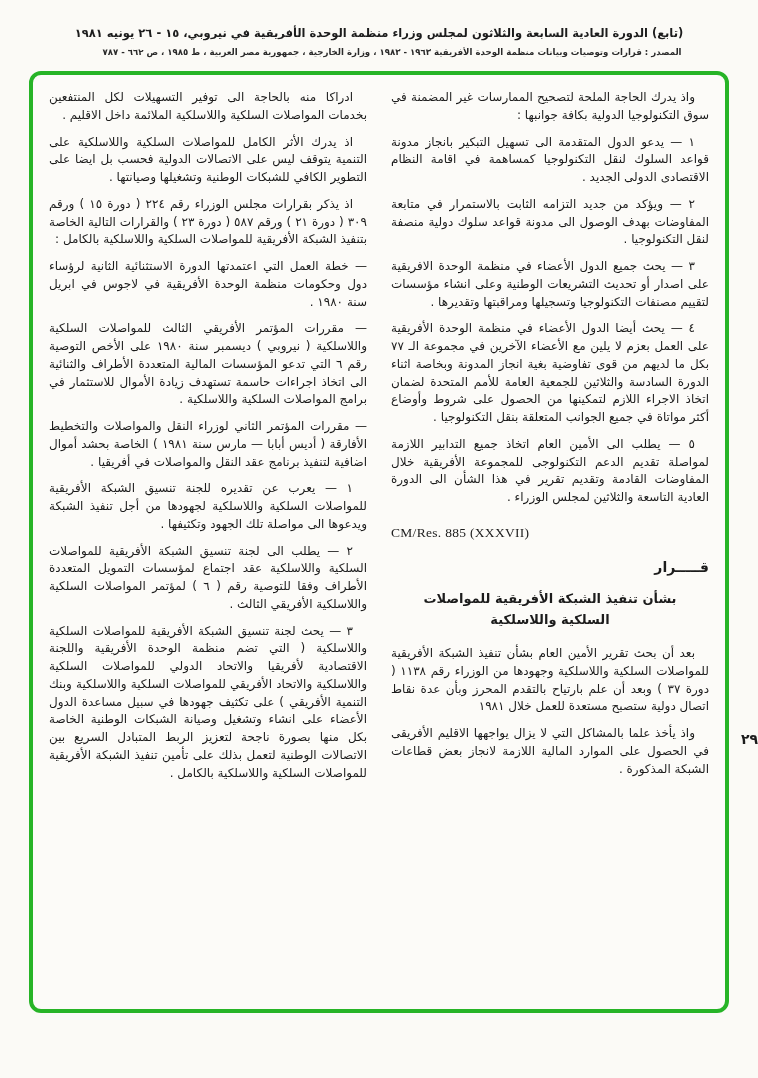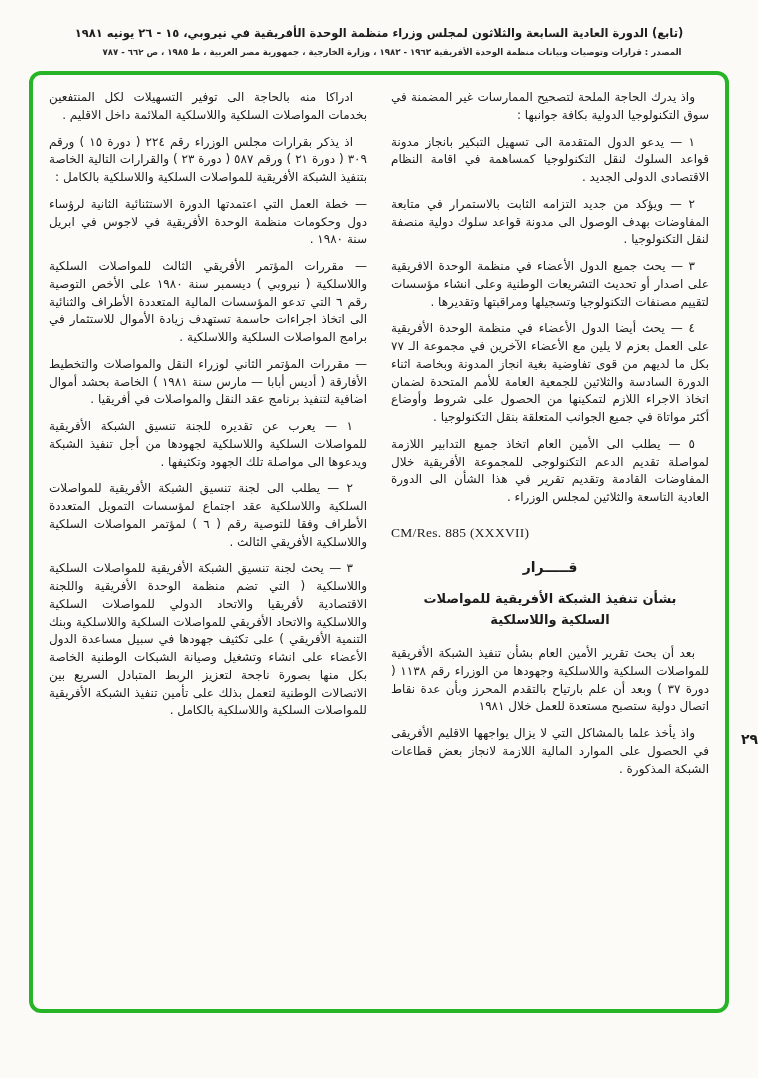--- a/index.html
+++ b/index.html
@@ -65,21 +65,20 @@
   
   .res-ref {
     direction: ltr;
     text-align: left;
     font-family: "Liberation Serif", "DejaVu Serif", serif;
     font-size: 13.5px;
     margin: 16px 0 14px 0;
     letter-spacing: 0.3px;
   }
   .res-title {
-    text-align: center;
     font-weight: bold;
     font-size: 14px;
     margin-bottom: 12px;
     letter-spacing: 1px;
   }
   .res-subject {
     text-align: center;
     font-weight: bold;
     font-size: 13px;
     line-height: 1.6;
@@ -123,20 +122,21 @@
         <div class="res-ref">CM/Res. 885 (XXXVII)</div>
         <div class="res-title">قـــــرار</div>
         <div class="res-subject">بشأن تنفيذ الشبكة الأفريقية للمواصلات السلكية واللاسلكية</div>
 
         <p>بعد أن بحث تقرير الأمين العام بشأن تنفيذ الشبكة الأفريقية للمواصلات السلكية واللاسلكية وجهودها من الوزراء رقم ١١٣٨ ( دورة ٣٧ ) وبعد أن علم بارتياح بالتقدم المحرز وبأن عدة نقاط اتصال دولية ستصبح مستعدة للعمل خلال ١٩٨١</p>
         <p>واذ يأخذ علما بالمشاكل التي لا يزال يواجهها الاقليم الأفريقى في الحصول على الموارد المالية اللازمة لانجاز بعض قطاعات الشبكة المذكورة .</p>
       </div>
 
       <div class="col">
         <p>ادراكا منه بالحاجة الى توفير التسهيلات لكل المنتفعين بخدمات المواصلات السلكية واللاسلكية الملائمة داخل الاقليم .</p>
+        <p>اذ يدرك الأثر الكامل للمواصلات السلكية واللاسلكية على التنمية يتوقف ليس على الاتصالات الدولية فحسب بل ايضا على التطوير الكافي للشبكات الوطنية وتشغيلها وصيانتها .</p>
         <p>اذ يذكر بقرارات مجلس الوزراء رقم ٢٢٤ ( دورة ١٥ ) ورقم ٣٠٩ ( دورة ٢١ ) ورقم ٥٨٧ ( دورة ٢٣ ) والقرارات التالية الخاصة بتنفيذ الشبكة الأفريقية للمواصلات السلكية واللاسلكية بالكامل :</p>
         <p class="dash-item">— خطة العمل التي اعتمدتها الدورة الاستثنائية الثانية لرؤساء دول وحكومات منظمة الوحدة الأفريقية في لاجوس في ابريل سنة ١٩٨٠ .</p>
         <p class="dash-item">— مقررات المؤتمر الأفريقي الثالث للمواصلات السلكية واللاسلكية ( نيروبي ) ديسمبر سنة ١٩٨٠ على الأخص التوصية رقم ٦ التي تدعو المؤسسات المالية المتعددة الأطراف والثنائية الى اتخاذ اجراءات حاسمة تستهدف زيادة الأموال للاستثمار في برامج المواصلات السلكية واللاسلكية .</p>
         <p class="dash-item">— مقررات المؤتمر الثاني لوزراء النقل والمواصلات والتخطيط الأفارقة ( أديس أبابا — مارس سنة ١٩٨١ ) الخاصة بحشد أموال اضافية لتنفيذ برنامج عقد النقل والمواصلات في أفريقيا .</p>
         <p>١ — يعرب عن تقديره للجنة تنسيق الشبكة الأفريقية للمواصلات السلكية واللاسلكية لجهودها من أجل تنفيذ الشبكة ويدعوها الى مواصلة تلك الجهود وتكثيفها .</p>
         <p>٢ — يطلب الى لجنة تنسيق الشبكة الأفريقية للمواصلات السلكية واللاسلكية عقد اجتماع لمؤسسات التمويل المتعددة الأطراف وفقا للتوصية رقم ( ٦ ) لمؤتمر المواصلات السلكية واللاسلكية الأفريقي الثالث .</p>
         <p>٣ — يحث لجنة تنسيق الشبكة الأفريقية للمواصلات السلكية واللاسلكية ( التي تضم منظمة الوحدة الأفريقية واللجنة الاقتصادية لأفريقيا والاتحاد الدولي للمواصلات السلكية واللاسلكية والاتحاد الأفريقي للمواصلات السلكية واللاسلكية وبنك التنمية الأفريقي ) على تكثيف جهودها في سبيل مساعدة الدول الأعضاء على انشاء وتشغيل وصيانة الشبكات الوطنية الخاصة بكل منها بصورة ناجحة لتعزيز الربط المتبادل السريع بين الاتصالات الوطنية لتعمل بذلك على تأمين تنفيذ الشبكة الأفريقية للمواصلات السلكية واللاسلكية بالكامل .</p>
       </div>
 
     </div>

